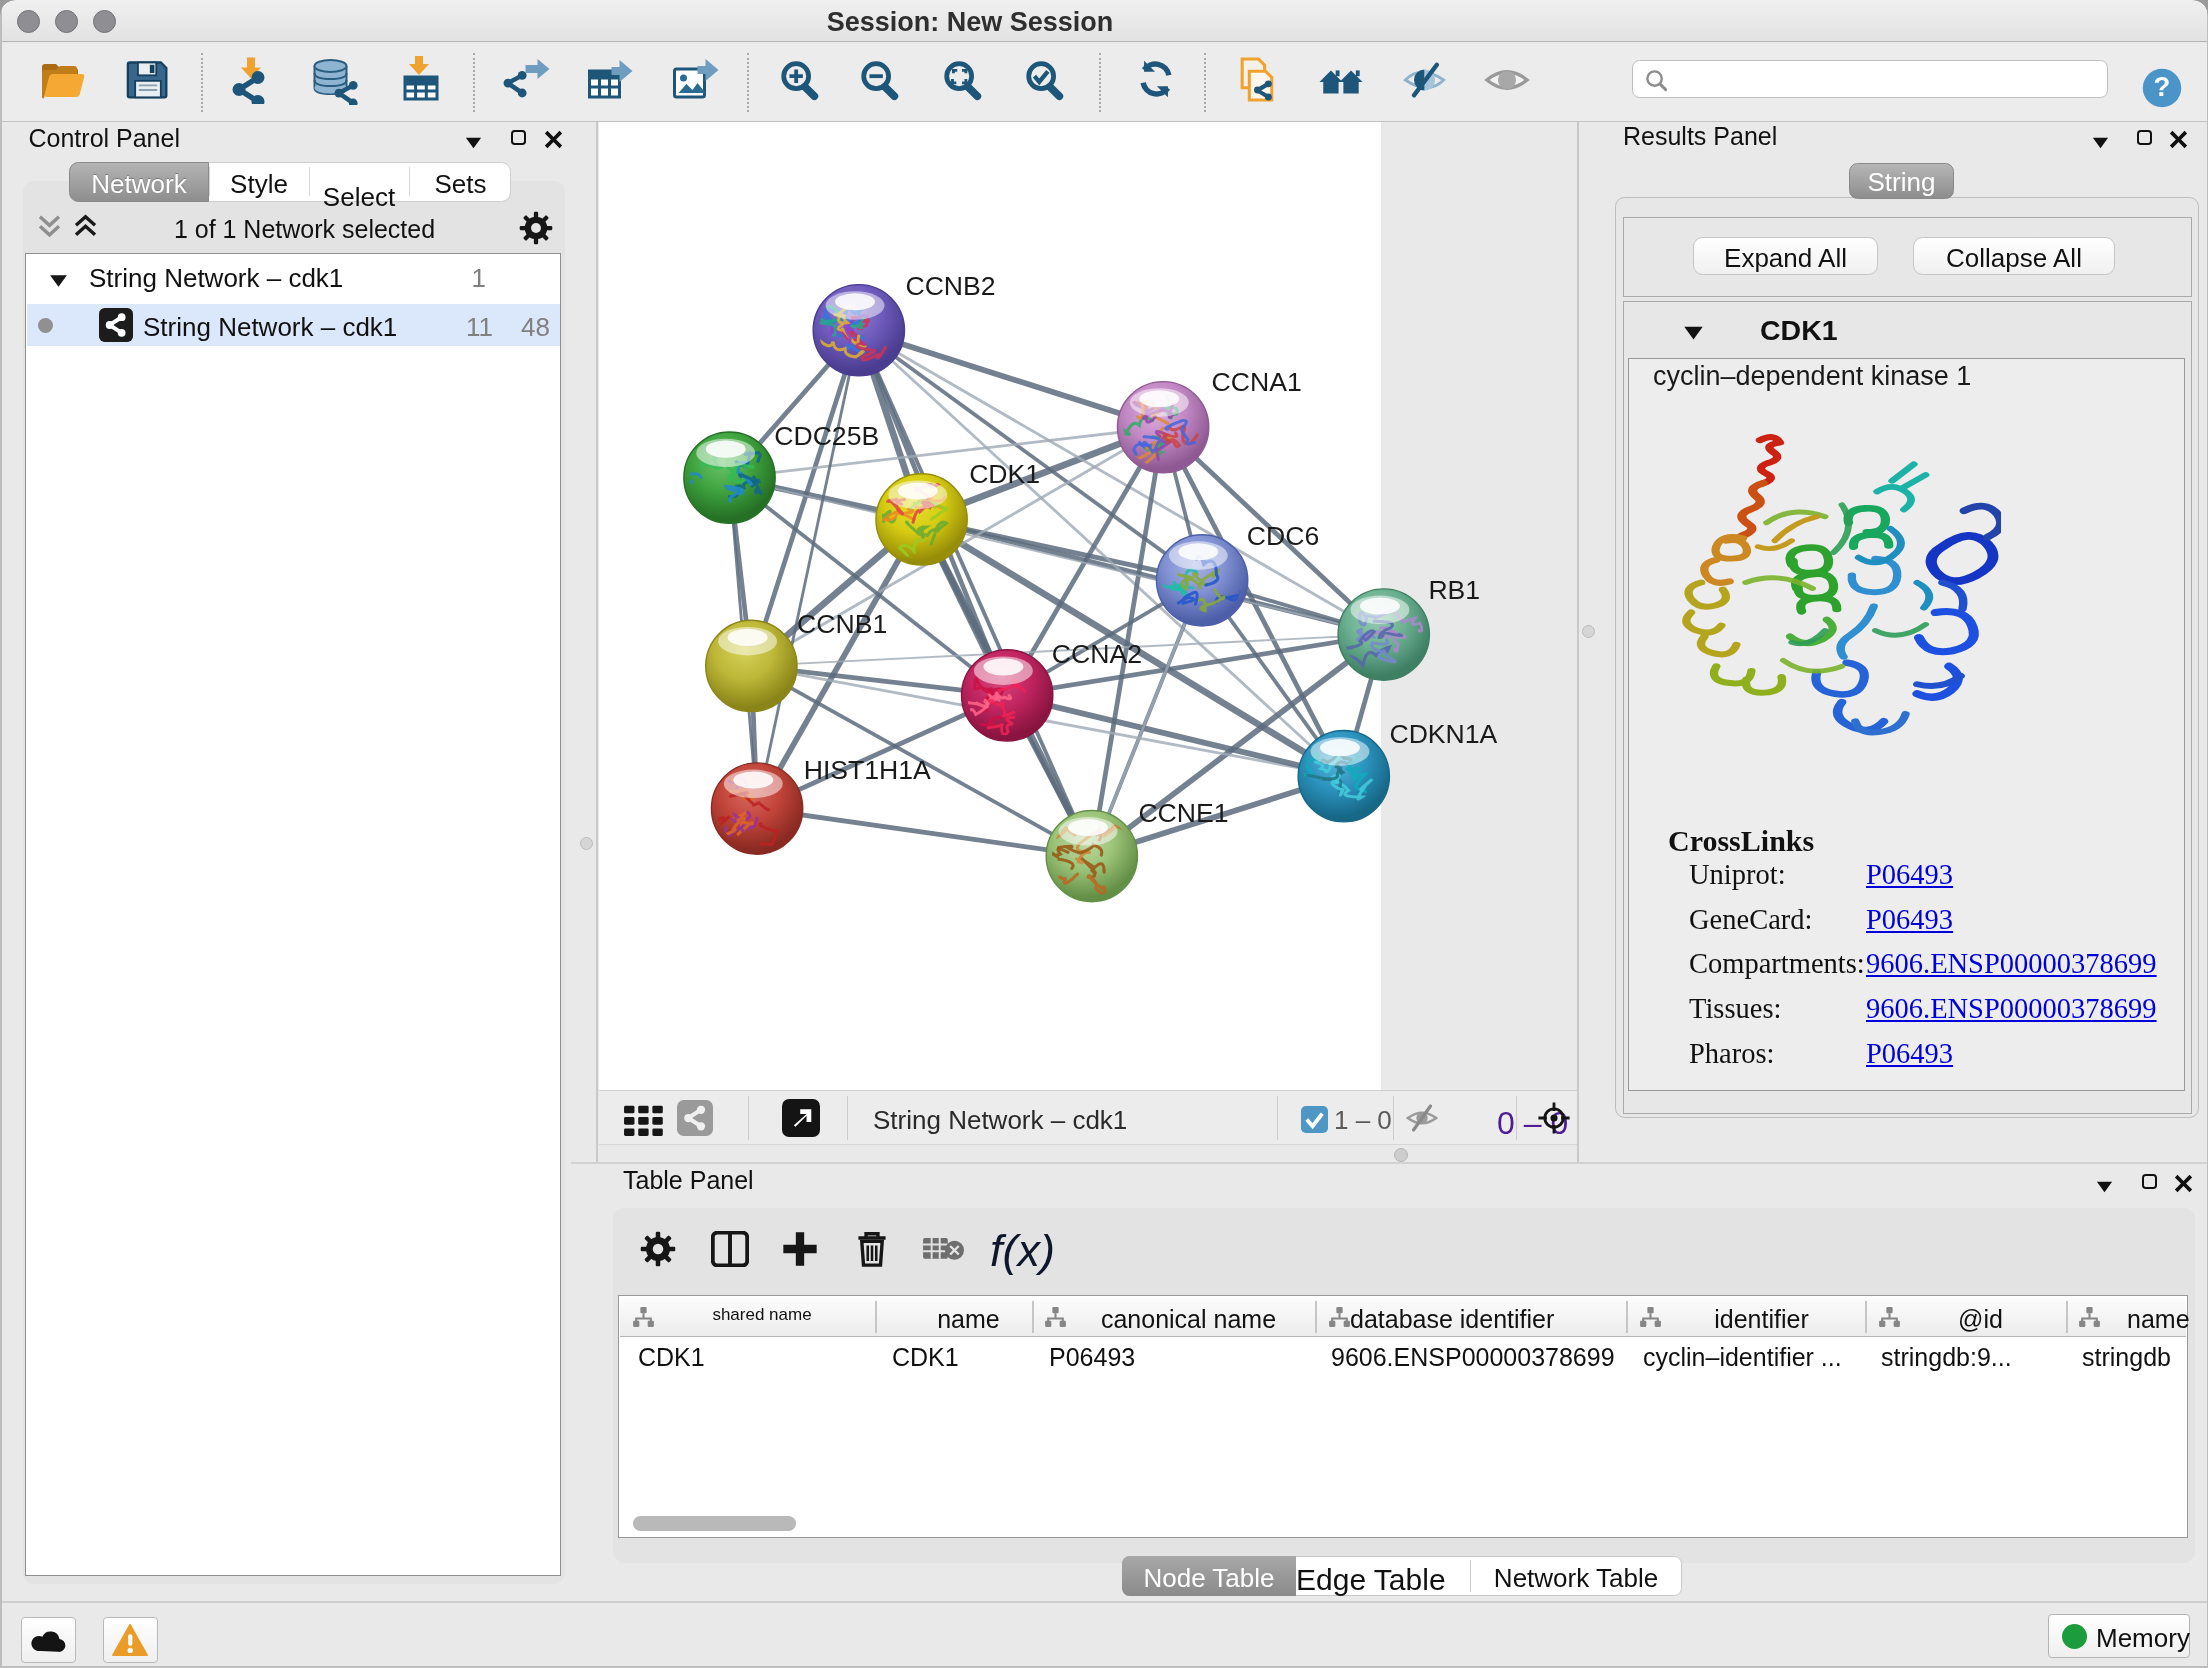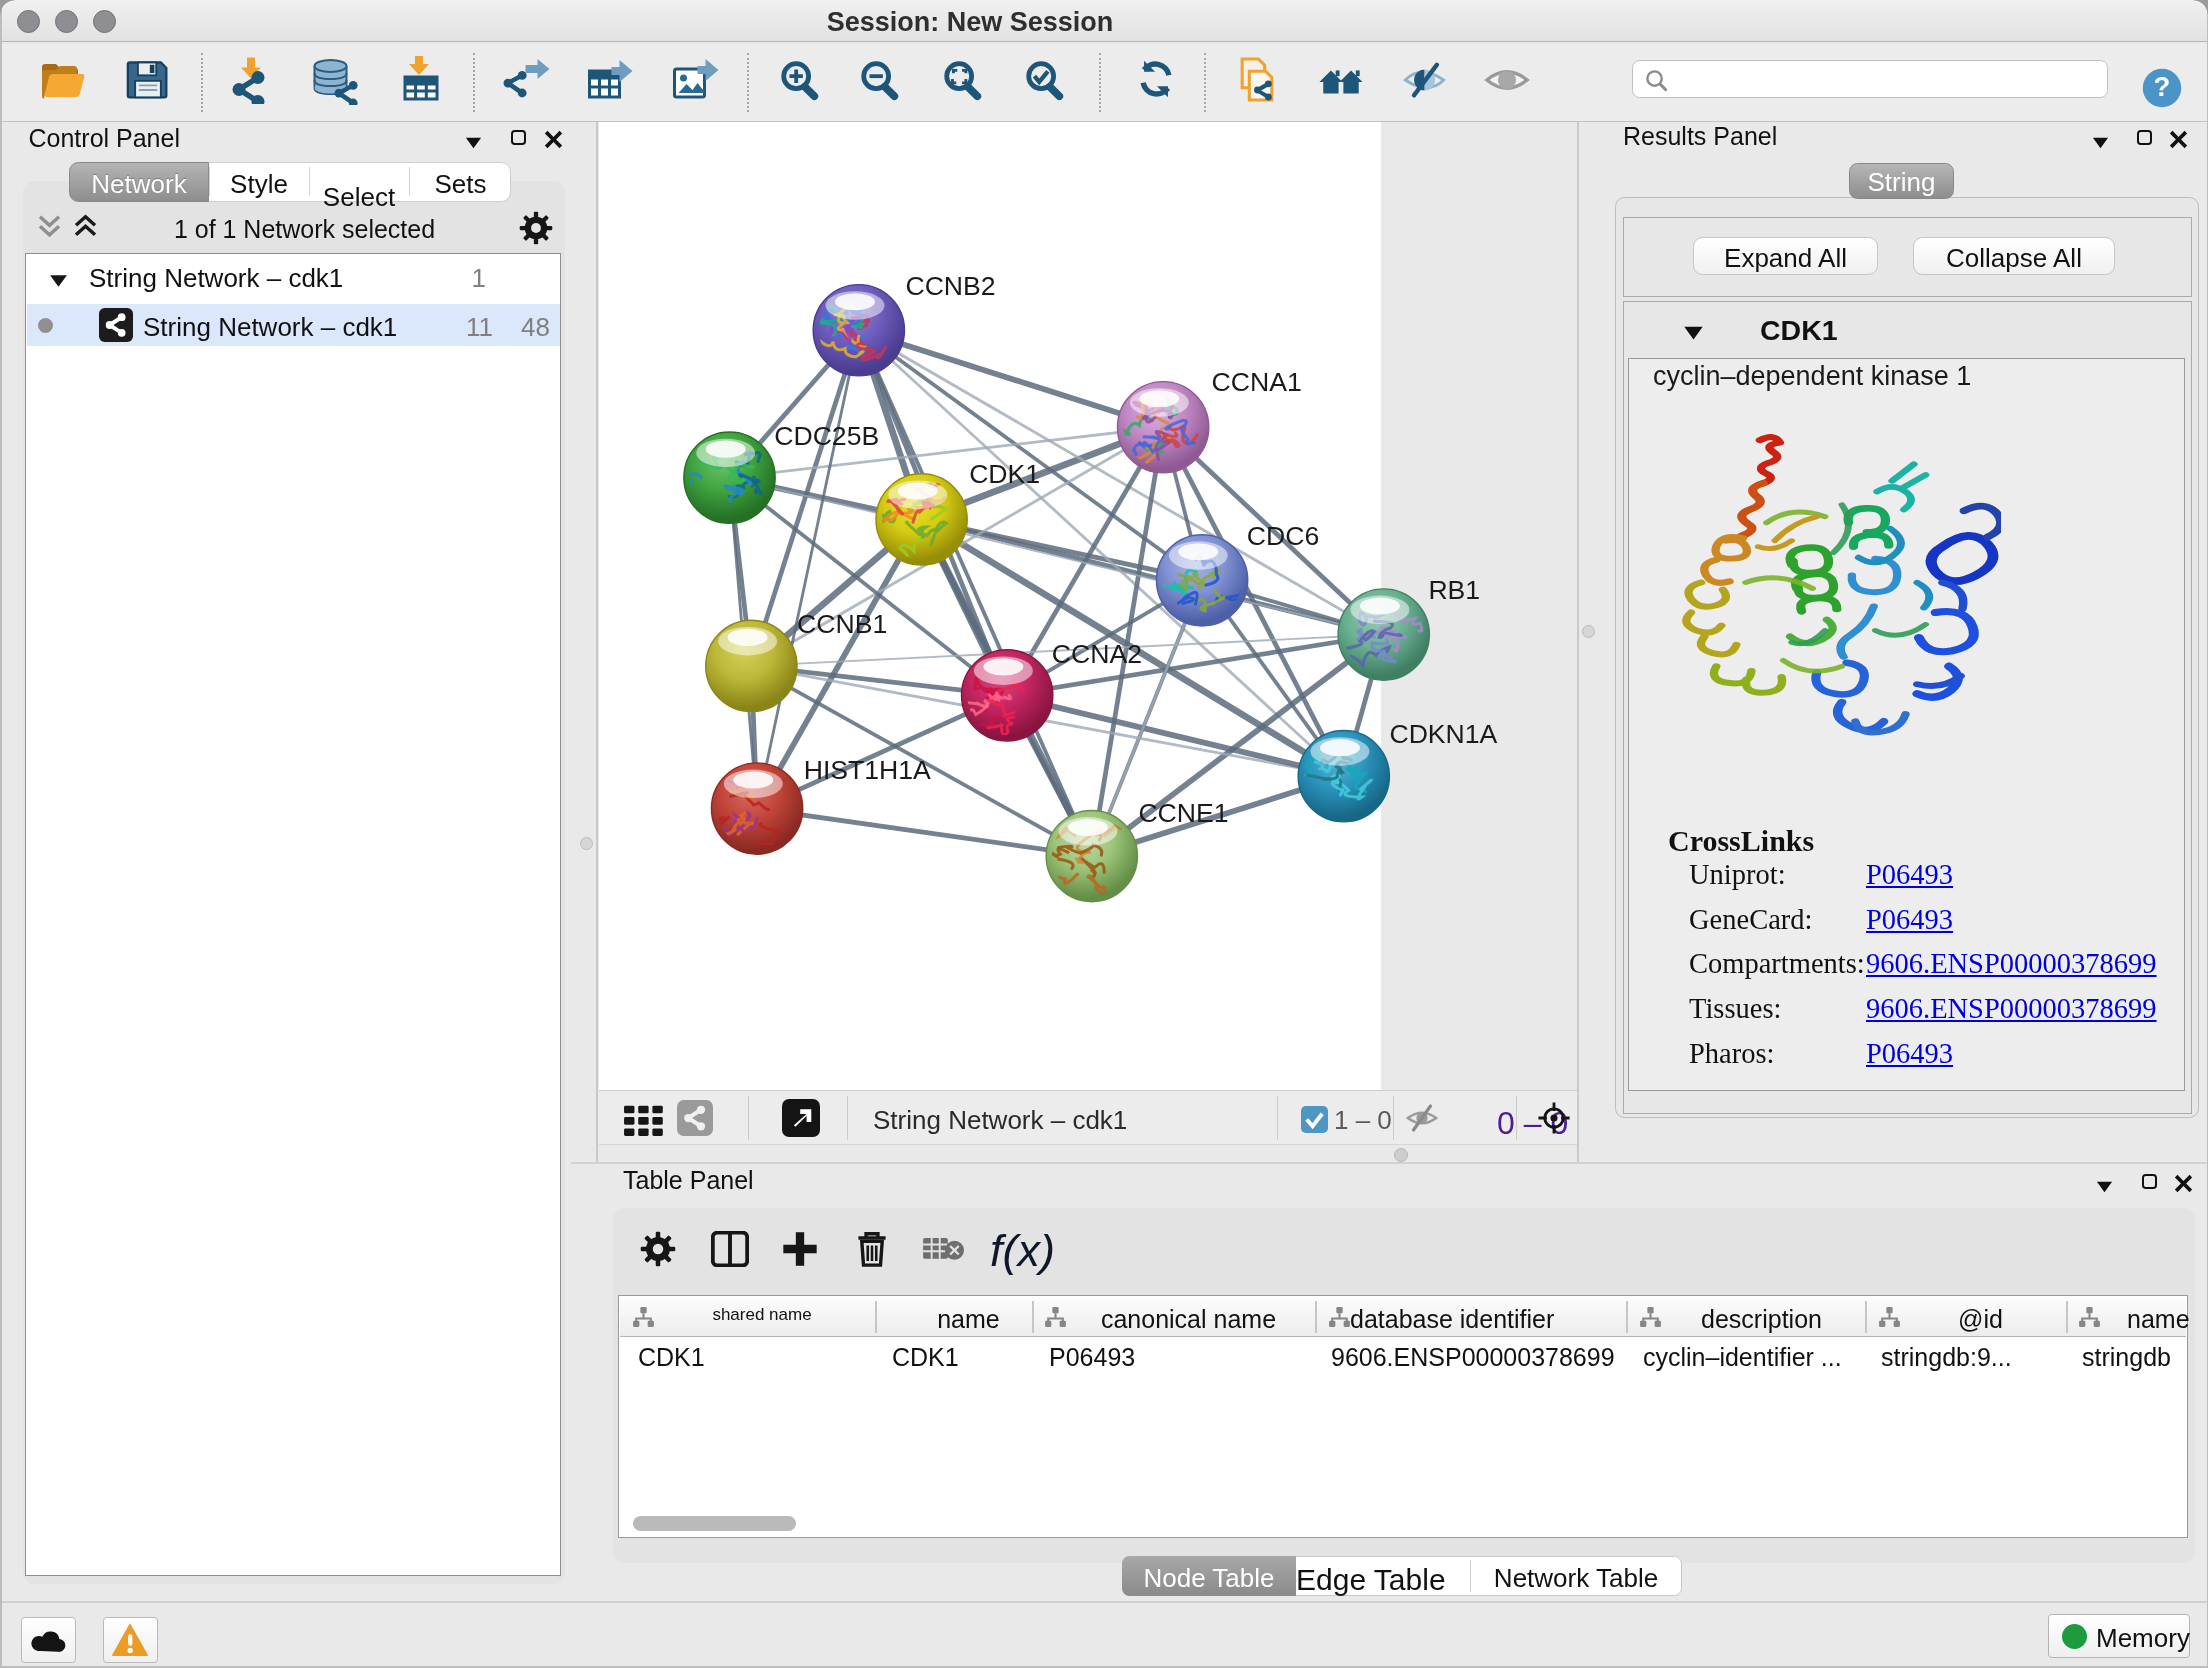--- a/index.html
+++ b/index.html
@@ -736,21 +736,21 @@
 <div class="txt" style="left:1350px;top:1305px;width:273px;text-align:left;font-size:25px;overflow:hidden">database identifier</div>
 <div class="abs" style="left:1626px;top:1301px;width:1.9px;height:32px;background:#c6c6c6"></div>
 <svg style="position:absolute;left:1638px;top:1305px" width="25" height="25" viewBox="0 0 24 24">
     <g fill="#868686">
       <rect x="9" y="2" width="6" height="6" rx="1"></rect>
       <rect x="2" y="15" width="6" height="6" rx="1"></rect>
       <rect x="16" y="15" width="6" height="6" rx="1"></rect>
       <path d="M11 8 h2 v4 h-2 z M4 12 h16 v2 h-16 z M4 12 h2 v4 h-2 z M18 12 h2 v4 h-2 z"></path>
     </g>
   </svg>
-<div class="txt" style="left:1661px;top:1305px;width:201px;text-align:center;font-size:25px;overflow:hidden">description</div>
+<div class="txt" style="left:1661px;top:1305px;width:201px;text-align:center;font-size:25px;overflow:hidden">identifier</div>
 <div class="abs" style="left:1865px;top:1301px;width:1.9px;height:32px;background:#c6c6c6"></div>
 <svg style="position:absolute;left:1877px;top:1305px" width="25" height="25" viewBox="0 0 24 24">
     <g fill="#868686">
       <rect x="9" y="2" width="6" height="6" rx="1"></rect>
       <rect x="2" y="15" width="6" height="6" rx="1"></rect>
       <rect x="16" y="15" width="6" height="6" rx="1"></rect>
       <path d="M11 8 h2 v4 h-2 z M4 12 h16 v2 h-16 z M4 12 h2 v4 h-2 z M18 12 h2 v4 h-2 z"></path>
     </g>
   </svg>
 <div class="txt" style="left:1899px;top:1305px;width:163px;text-align:center;font-size:25px;overflow:hidden">@id</div>

